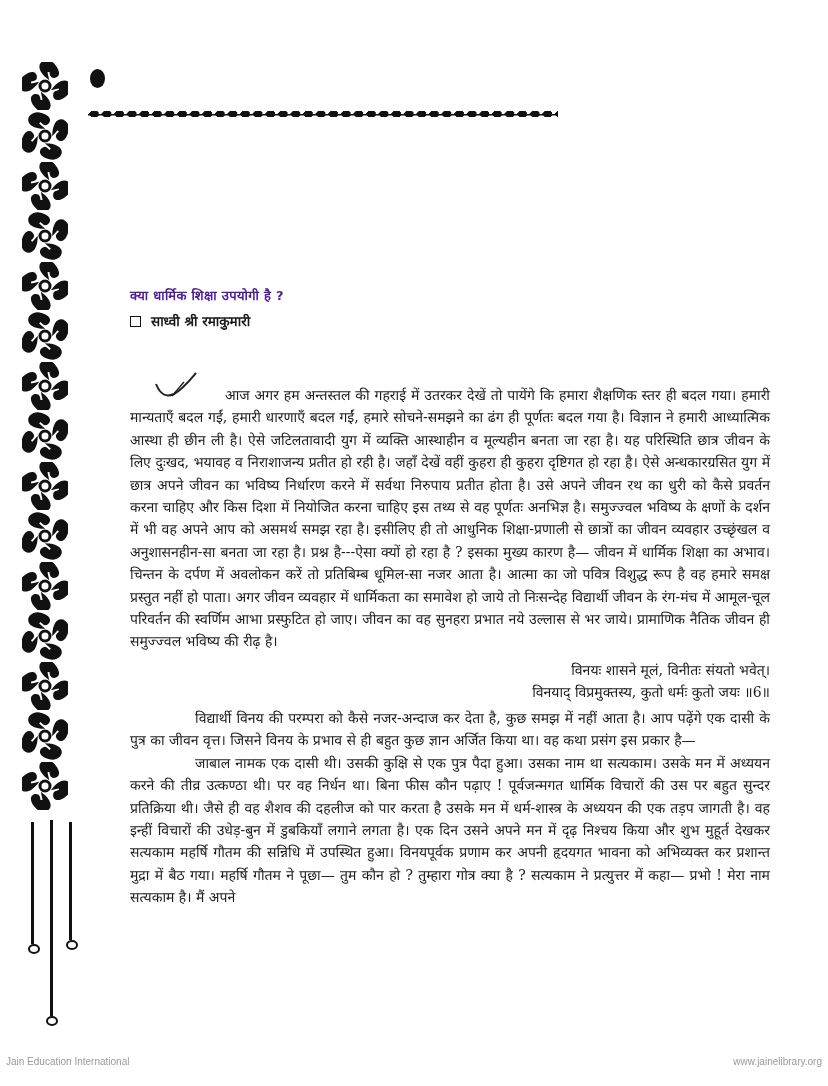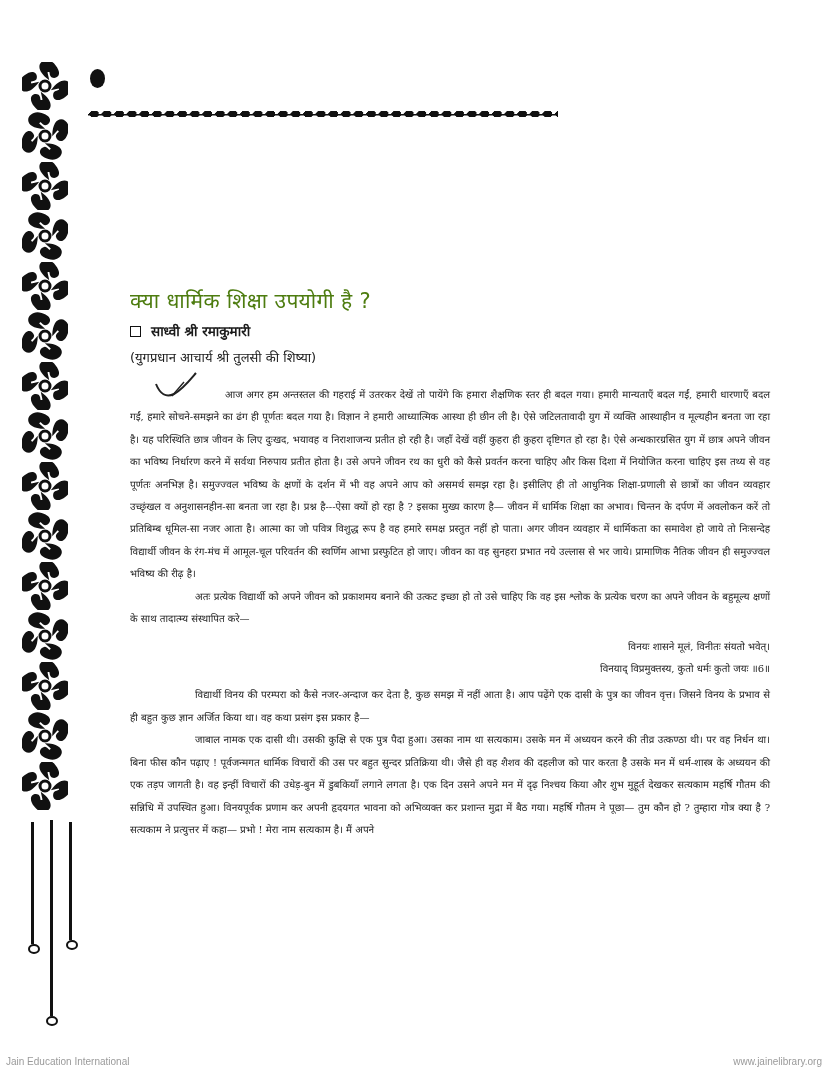--- a/index.html
+++ b/index.html
@@ -23,30 +23,30 @@
       background-image:
         radial-gradient(ellipse 5px 3.5px at 6px 4px, #111 98%, transparent 100%),
         linear-gradient(#111, #111);
       background-size: 12.6px 8px, 100% 1.5px;
       background-position: 0 0, 0 3.5px;
       background-repeat: repeat-x, no-repeat;
     }
 
     .article { position: absolute; left: 130px; top: 286px; width: 640px; }
     .title {
-      font-family: "DejaVu Sans", sans-serif; font-weight: normal; font-size: 21px;
-      margin: 0 0 8px 0; letter-spacing: 0.3px; color: #4d7c0f;
+      font-family: "DejaVu Sans", sans-serif; font-weight: bold; font-size: 13px;
+      margin: 0 0 8px 0; letter-spacing: 0.3px; color: #4c1d95;
     }
     .author-line { font-weight: bold; font-size: 13.5px; margin: 0 0 8px 0; display: flex; align-items: center; gap: 10px; text-align: right; }
     .author-box { width: 9px; height: 9px; border: 1.3px solid #111; display: inline-block; }
     .affiliation { font-size: 13px; margin: 0 0 22px 0; }
 
     .body-text {
       position: absolute; left: 130px; top: 384px; width: 640px;
-      font-family: "DejaVu Serif", serif; font-size: 10px; line-height: 22.4px;
+      font-family: "DejaVu Serif", serif; font-size: 14px; line-height: 22.4px;
       text-align: justify; color: #1c1c1c;
     }
     .body-text p { margin: 0; }
     .indent { text-indent: 65px; }
     .first-indent { text-indent: 95px; position: relative; }
     .checkmark {
       position: absolute; left: 22px; top: -12px; width: 48px; height: 30px;
     }
     .verse { text-align: right; padding-left: 190px; margin: 6px 0 4px 0 !important; line-height: 22px; }
 
@@ -210,32 +210,30 @@
 
 <div class="bullet-dot"></div>
 <div class="chain-rule"></div>
 
 <div class="article">
   <h1 class="title">क्या धार्मिक शिक्षा उपयोगी है ?</h1>
   <div class="author-line">
     <span class="author-box"></span>
     <span>साध्वी श्री रमाकुमारी</span>
   </div>
-  <div class="affiliation">(युगप्रधान आचार्य श्री तुलसी की शिष्या)</div>
 </div>
 
 <div class="body-text">
   <p class="first-indent">
     <svg class="checkmark" viewBox="0 0 48 30">
       <path d="M4 12 C 8 22, 14 26, 22 22 C 30 18, 38 8, 44 1" fill="none" stroke="#222" stroke-width="2"></path>
       <path d="M20 24 L 32 10" fill="none" stroke="#222" stroke-width="1.4"></path>
     </svg>
     <span>आज अगर हम अन्तस्तल की गहराई में उतरकर देखें तो पायेंगे कि हमारा शैक्षणिक स्तर ही बदल गया। हमारी मान्यताएँ बदल गईं, हमारी धारणाएँ बदल गईं, हमारे सोचने-समझने का ढंग ही पूर्णतः बदल गया है। विज्ञान ने हमारी आध्यात्मिक आस्था ही छीन ली है। ऐसे जटिलतावादी युग में व्यक्ति आस्थाहीन व मूल्यहीन बनता जा रहा है। यह परिस्थिति छात्र जीवन के लिए दुःखद, भयावह व निराशाजन्य प्रतीत हो रही है। जहाँ देखें वहीं कुहरा ही कुहरा दृष्टिगत हो रहा है। ऐसे अन्धकारग्रसित युग में छात्र अपने जीवन का भविष्य निर्धारण करने में सर्वथा निरुपाय प्रतीत होता है। उसे अपने जीवन रथ का धुरी को कैसे प्रवर्तन करना चाहिए और किस दिशा में नियोजित करना चाहिए इस तथ्य से वह पूर्णतः अनभिज्ञ है। समुज्ज्वल भविष्य के क्षणों के दर्शन में भी वह अपने आप को असमर्थ समझ रहा है। इसीलिए ही तो आधुनिक शिक्षा-प्रणाली से छात्रों का जीवन व्यवहार उच्छृंखल व अनुशासनहीन-सा बनता जा रहा है। प्रश्न है---ऐसा क्यों हो रहा है ? इसका मुख्य कारण है— जीवन में धार्मिक शिक्षा का अभाव। चिन्तन के दर्पण में अवलोकन करें तो प्रतिबिम्ब धूमिल-सा नजर आता है। आत्मा का जो पवित्र विशुद्ध रूप है वह हमारे समक्ष प्रस्तुत नहीं हो पाता। अगर जीवन व्यवहार में धार्मिकता का समावेश हो जाये तो निःसन्देह विद्यार्थी जीवन के रंग-मंच में आमूल-चूल परिवर्तन की स्वर्णिम आभा प्रस्फुटित हो जाए। जीवन का वह सुनहरा प्रभात नये उल्लास से भर जाये। प्रामाणिक नैतिक जीवन ही समुज्ज्वल भविष्य की रीढ़ है।</span>
   </p>
-  <p class="indent">अतः प्रत्येक विद्यार्थी को अपने जीवन को प्रकाशमय बनाने की उत्कट इच्छा हो तो उसे चाहिए कि वह इस श्लोक के प्रत्येक चरण का अपने जीवन के बहुमूल्य क्षणों के साथ तादात्म्य संस्थापित करे—</p>
   <p class="verse">
     <span>विनयः शासने मूलं, विनीतः संयतो भवेत्।</span><br>
     <span>विनयाद् विप्रमुक्तस्य, कुतो धर्मः कुतो जयः ॥6॥</span>
   </p>
   <p class="indent">विद्यार्थी विनय की परम्परा को कैसे नजर-अन्दाज कर देता है, कुछ समझ में नहीं आता है। आप पढ़ेंगे एक दासी के पुत्र का जीवन वृत्त। जिसने विनय के प्रभाव से ही बहुत कुछ ज्ञान अर्जित किया था। वह कथा प्रसंग इस प्रकार है—</p>
   <p class="indent">जाबाल नामक एक दासी थी। उसकी कुक्षि से एक पुत्र पैदा हुआ। उसका नाम था सत्यकाम। उसके मन में अध्ययन करने की तीव्र उत्कण्ठा थी। पर वह निर्धन था। बिना फीस कौन पढ़ाए ! पूर्वजन्मगत धार्मिक विचारों की उस पर बहुत सुन्दर प्रतिक्रिया थी। जैसे ही वह शैशव की दहलीज को पार करता है उसके मन में धर्म-शास्त्र के अध्ययन की एक तड़प जागती है। वह इन्हीं विचारों की उधेड़-बुन में डुबकियाँ लगाने लगता है। एक दिन उसने अपने मन में दृढ़ निश्चय किया और शुभ मुहूर्त देखकर सत्यकाम महर्षि गौतम की सन्निधि में उपस्थित हुआ। विनयपूर्वक प्रणाम कर अपनी हृदयगत भावना को अभिव्यक्त कर प्रशान्त मुद्रा में बैठ गया। महर्षि गौतम ने पूछा— तुम कौन हो ? तुम्हारा गोत्र क्या है ? सत्यकाम ने प्रत्युत्तर में कहा— प्रभो ! मेरा नाम सत्यकाम है। मैं अपने</p>
 </div>
 
 <div class="footer">
   <span class="left">Jain Education International</span>

